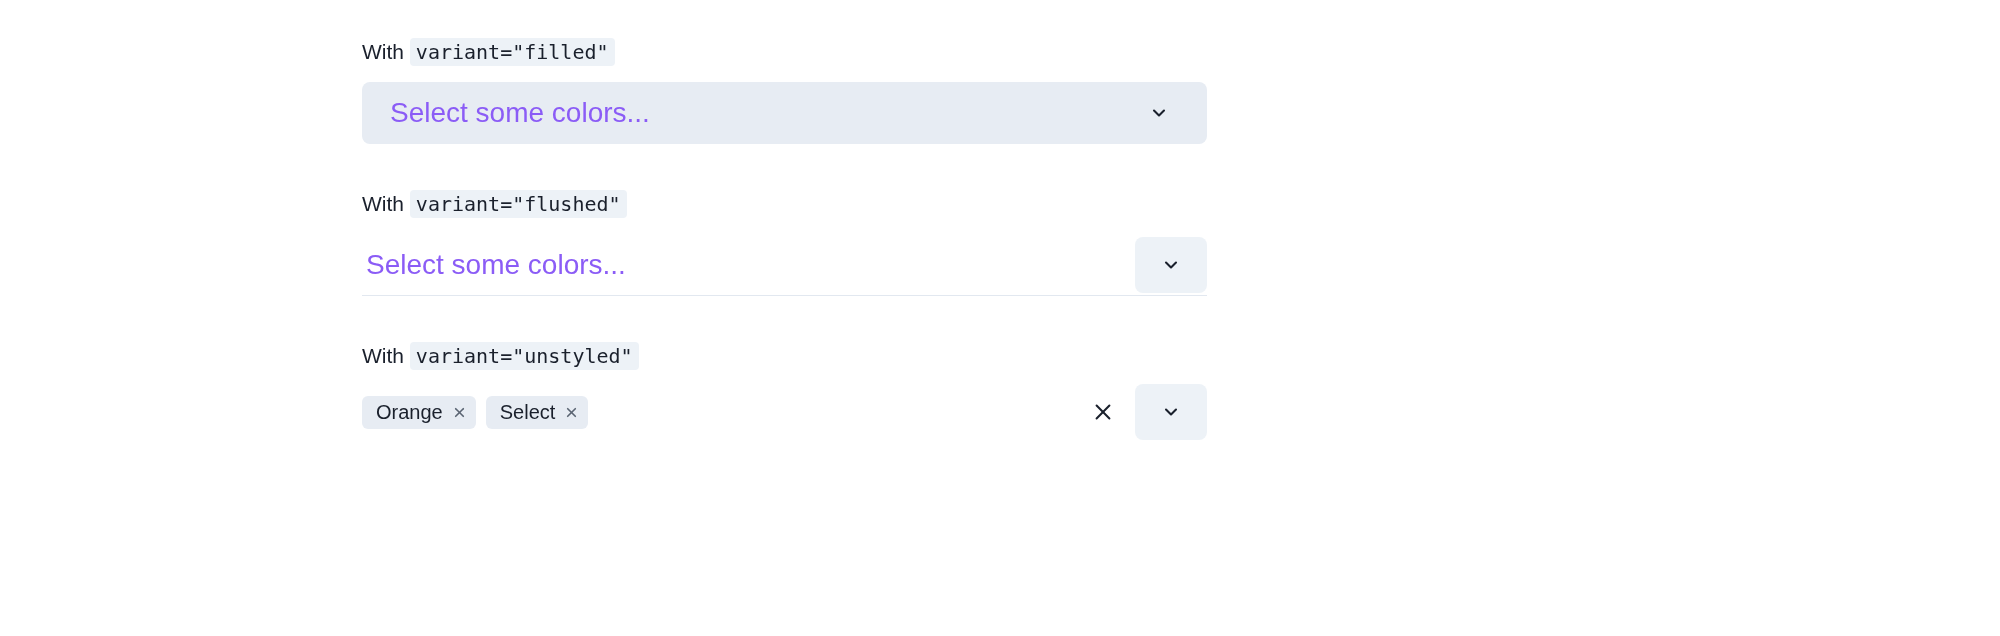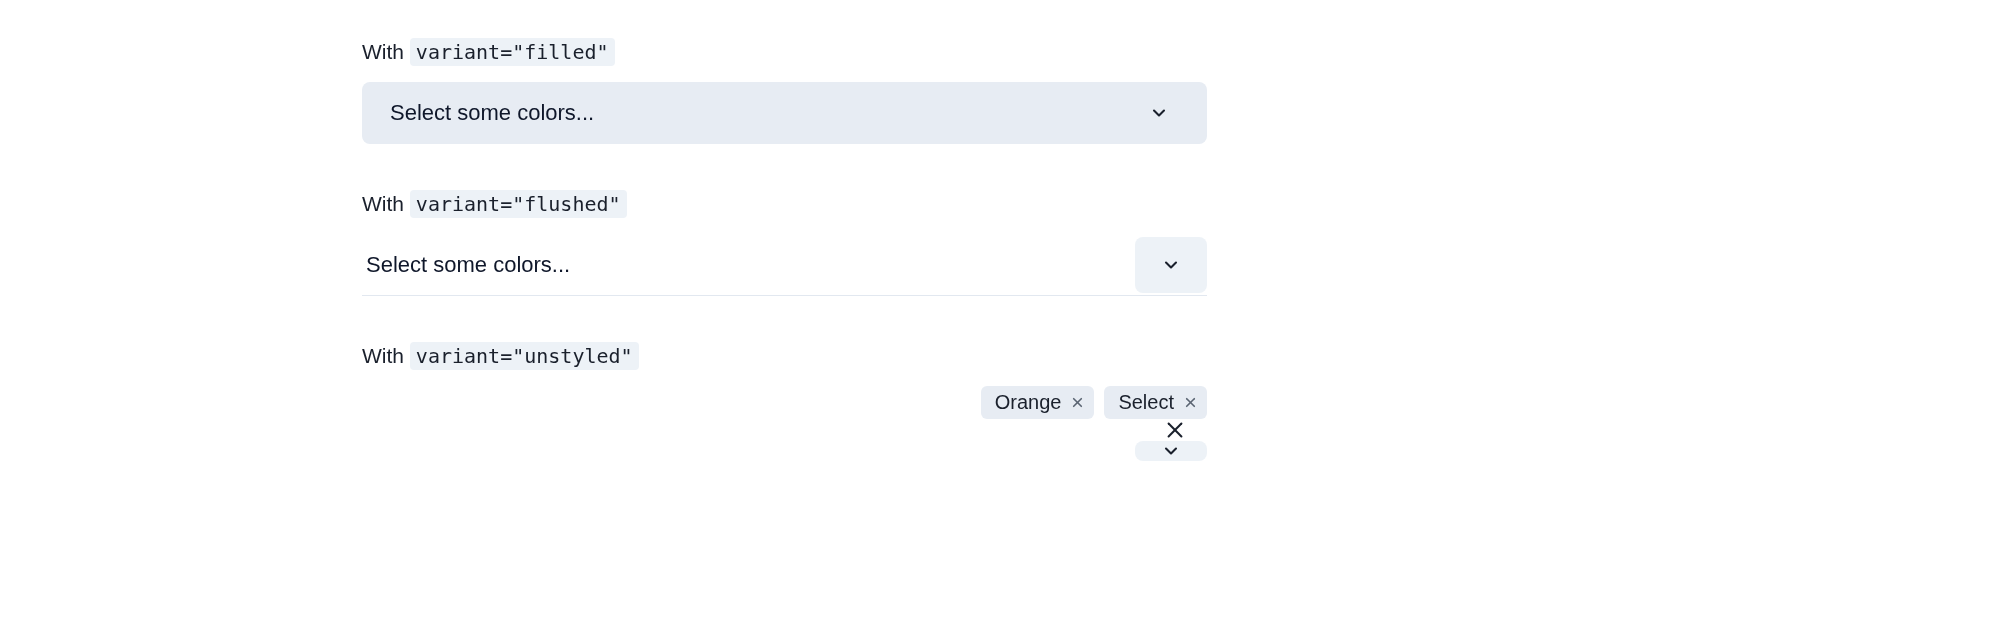--- a/index.html
+++ b/index.html
@@ -45,28 +45,27 @@
     }
     .select-flushed {
       display: flex;
       align-items: center;
       border-bottom: 1px solid #e2e8f0;
       height: 62px;
       padding: 0 0 0 4px;
     }
     .select-unstyled {
       display: flex;
-      align-items: flex-end;
+      align-items: center;
       height: 52px;
       padding: 0;
-      flex-direction: column;
     }
     .placeholder {
-      color: #0f172a;
-      font-size: 22px;
+      color: #8b5cf6;
+      font-size: 28px;
       flex: 1;
     }
     .tags {
       display: flex;
       gap: 10px;
       flex: 1;
     }
     .tag {
       background: #e7ecf3;
       border-radius: 6px;

